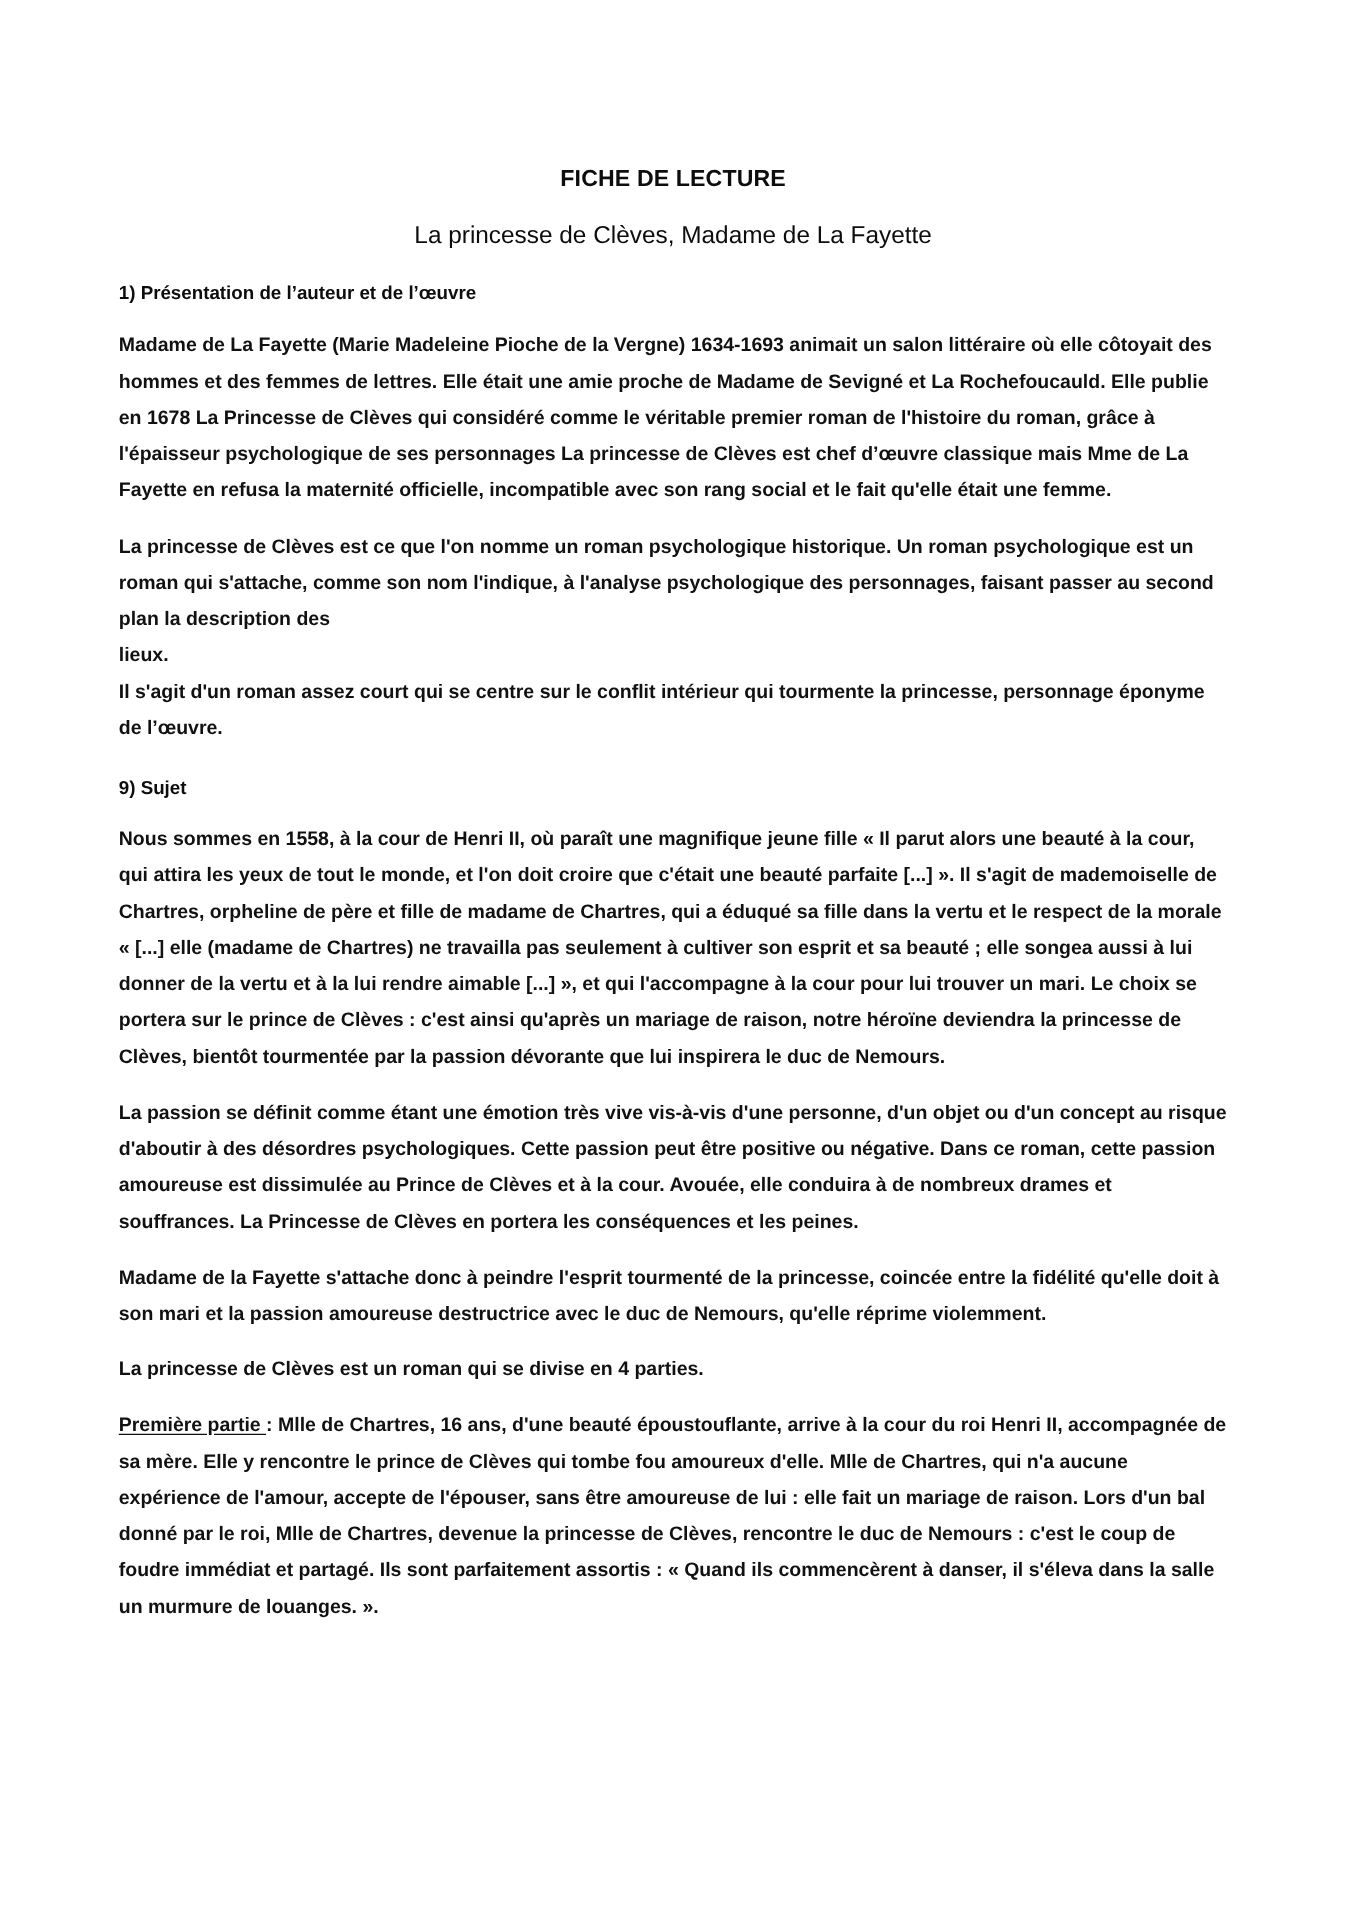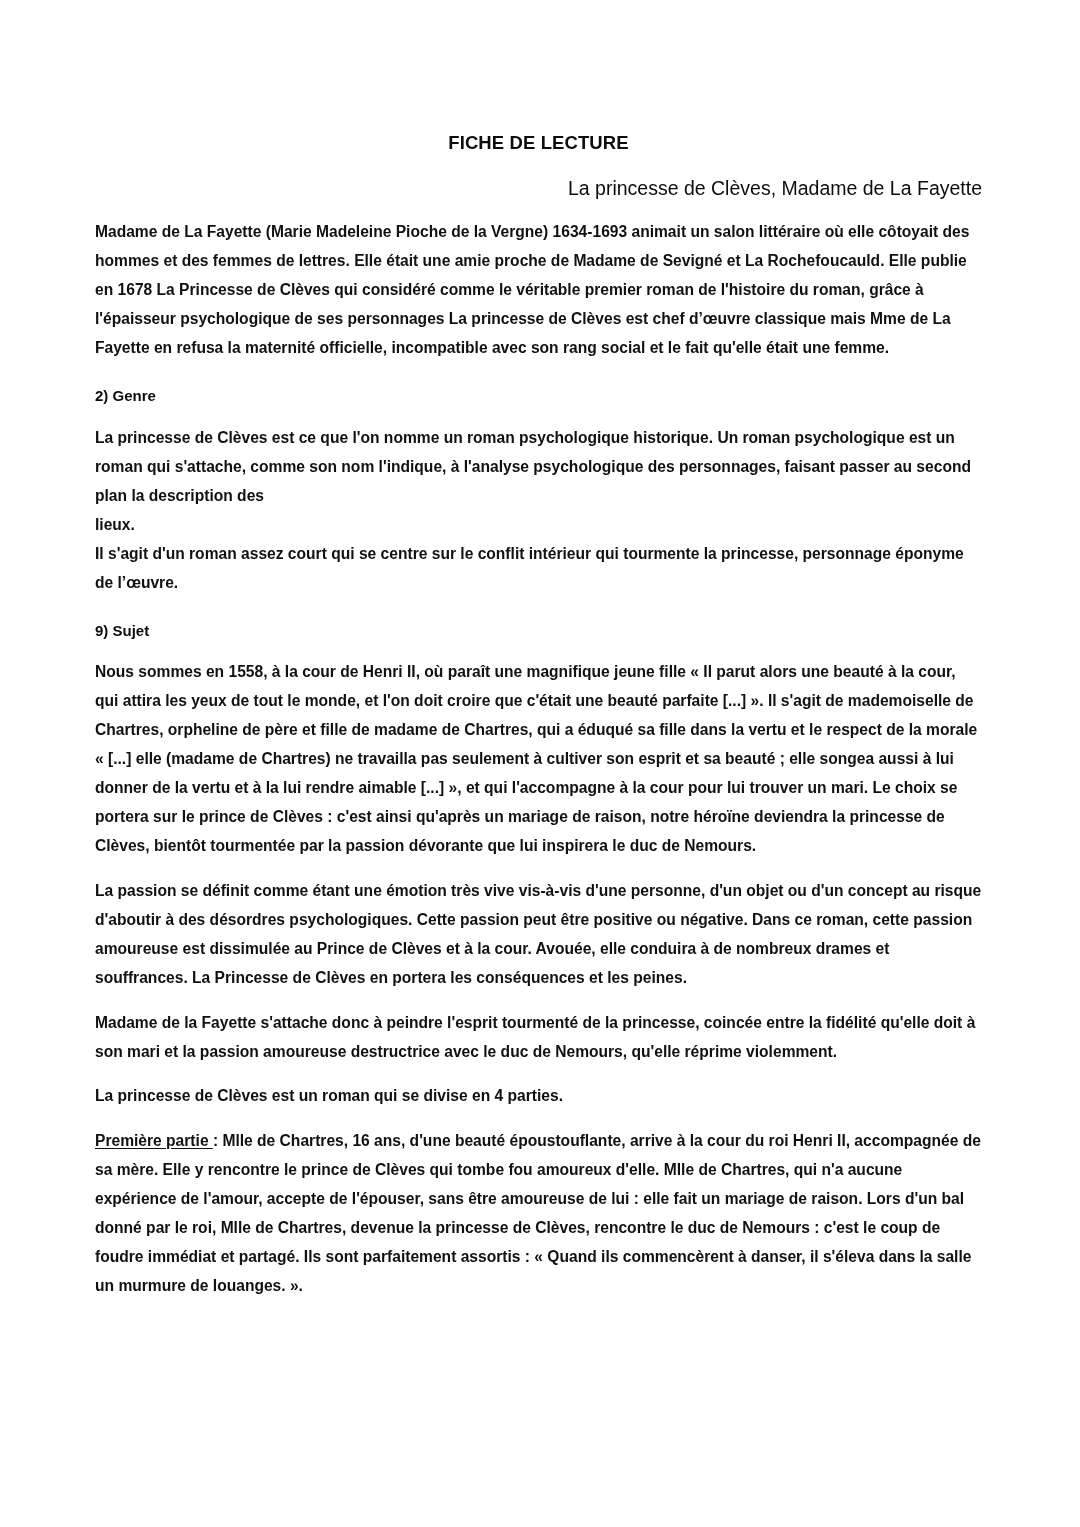--- a/index.html
+++ b/index.html
@@ -30,21 +30,21 @@
     text-align: center;
     font-weight: bold;
     font-size: 18.5px;
     letter-spacing: 0.1px;
     margin: 0;
     padding-top: 131px;
     line-height: 1.25;
     color: #0d0d0d;
   }
   .doc-subtitle {
-    text-align: right;
+    text-align: center;
     font-weight: normal;
     font-size: 19.5px;
     margin: 0;
     padding-top: 22px;
     line-height: 1.3;
     color: #0d0d0d;
   }
   .section-heading {
     font-weight: bold;
     font-size: 15px;
@@ -75,23 +75,23 @@
 </head>
 <body style="background: rgb(255, 255, 255);">
 
 <div class="page">
   <div class="content">
 
     <h1 class="doc-title">FICHE DE LECTURE</h1>
 
     <h2 class="doc-subtitle">La princesse de Clèves, Madame de La Fayette</h2>
 
+    <h3 class="section-heading">1) Présentation de l’auteur et de l’œuvre</h3>
     <p class="para">Madame de La Fayette (Marie Madeleine Pioche de la Vergne) 1634-1693 animait un salon littéraire où elle côtoyait des hommes et des femmes de lettres. Elle était une amie proche de Madame de Sevigné et La Rochefoucauld. Elle publie en 1678 La Princesse de Clèves qui considéré comme le véritable premier roman de l'histoire du roman, grâce à l'épaisseur psychologique de ses personnages La princesse de Clèves est chef d’œuvre classique mais Mme de La Fayette en refusa la maternité officielle, incompatible avec son rang social et le fait qu'elle était une femme.</p>
 
-    <h3 class="section-heading">2) Genre</h3>
     <p class="para">La princesse de Clèves est ce que l'on nomme un roman psychologique historique. Un roman psychologique est un roman qui s'attache, comme son nom l'indique, à l'analyse psychologique des personnages, faisant passer au second plan la description des
 lieux.
 Il s'agit d'un roman assez court qui se centre sur le conflit intérieur qui tourmente la princesse, personnage éponyme de l’œuvre.</p>
 
     <h3 class="section-heading">9) Sujet</h3>
     <p class="para">Nous sommes en 1558, à la cour de Henri II, où paraît une magnifique jeune fille « Il parut alors une beauté à la cour, qui attira les yeux de tout le monde, et l'on doit croire que c'était une beauté parfaite [...] ». Il s'agit de mademoiselle de Chartres, orpheline de père et fille de madame de Chartres, qui a éduqué sa fille dans la vertu et le respect de la morale « [...] elle (madame de Chartres) ne travailla pas seulement à cultiver son esprit et sa beauté ; elle songea aussi à lui donner de la vertu et à la lui rendre aimable [...] », et qui l'accompagne à la cour pour lui trouver un mari. Le choix se portera sur le prince de Clèves : c'est ainsi qu'après un mariage de raison, notre héroïne deviendra la princesse de Clèves, bientôt tourmentée par la passion dévorante que lui inspirera le duc de Nemours.</p>
     <p class="para">La passion se définit comme étant une émotion très vive vis-à-vis d'une personne, d'un objet ou d'un concept au risque d'aboutir à des désordres psychologiques. Cette passion peut être positive ou négative. Dans ce roman, cette passion amoureuse est dissimulée au Prince de Clèves et à la cour. Avouée, elle conduira à de nombreux drames et souffrances. La Princesse de Clèves en portera les conséquences et les peines.</p>
     <p class="para">Madame de la Fayette s'attache donc à peindre l'esprit tourmenté de la princesse, coincée entre la fidélité qu'elle doit à son mari et la passion amoureuse destructrice avec le duc de Nemours, qu'elle réprime violemment.</p>
 
     <p class="para tight">La princesse de Clèves est un roman qui se divise en 4 parties.</p>

